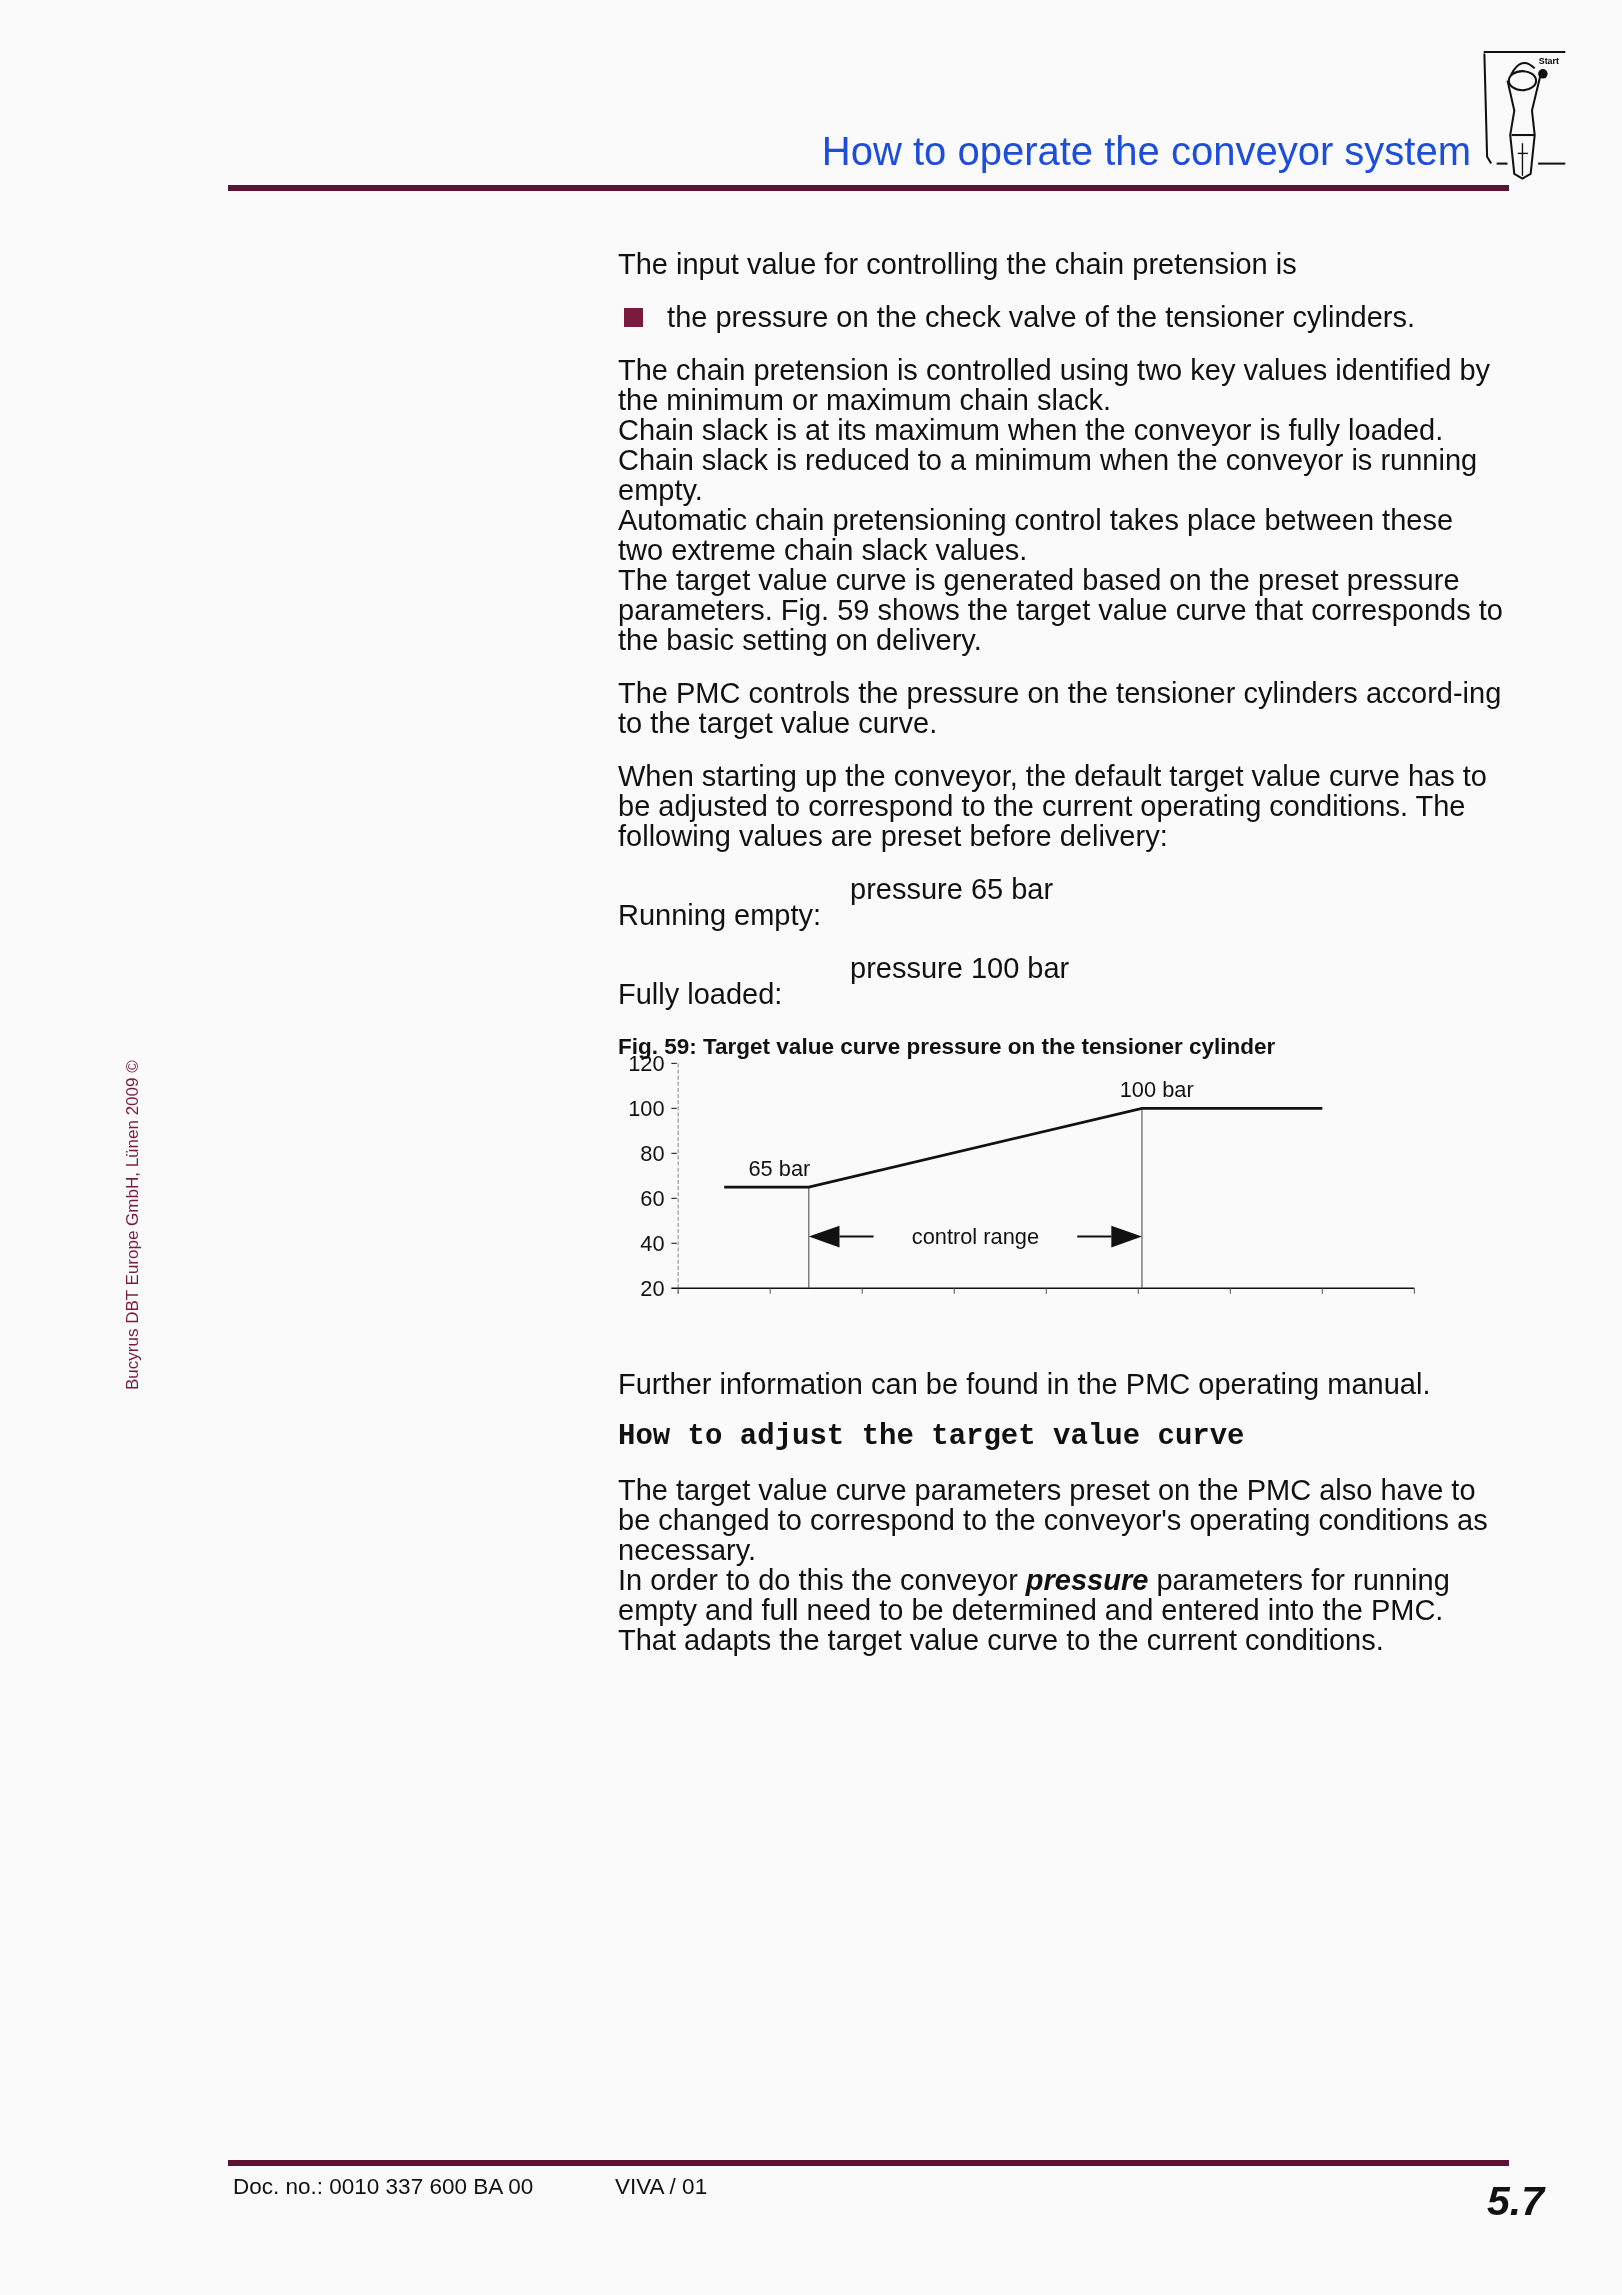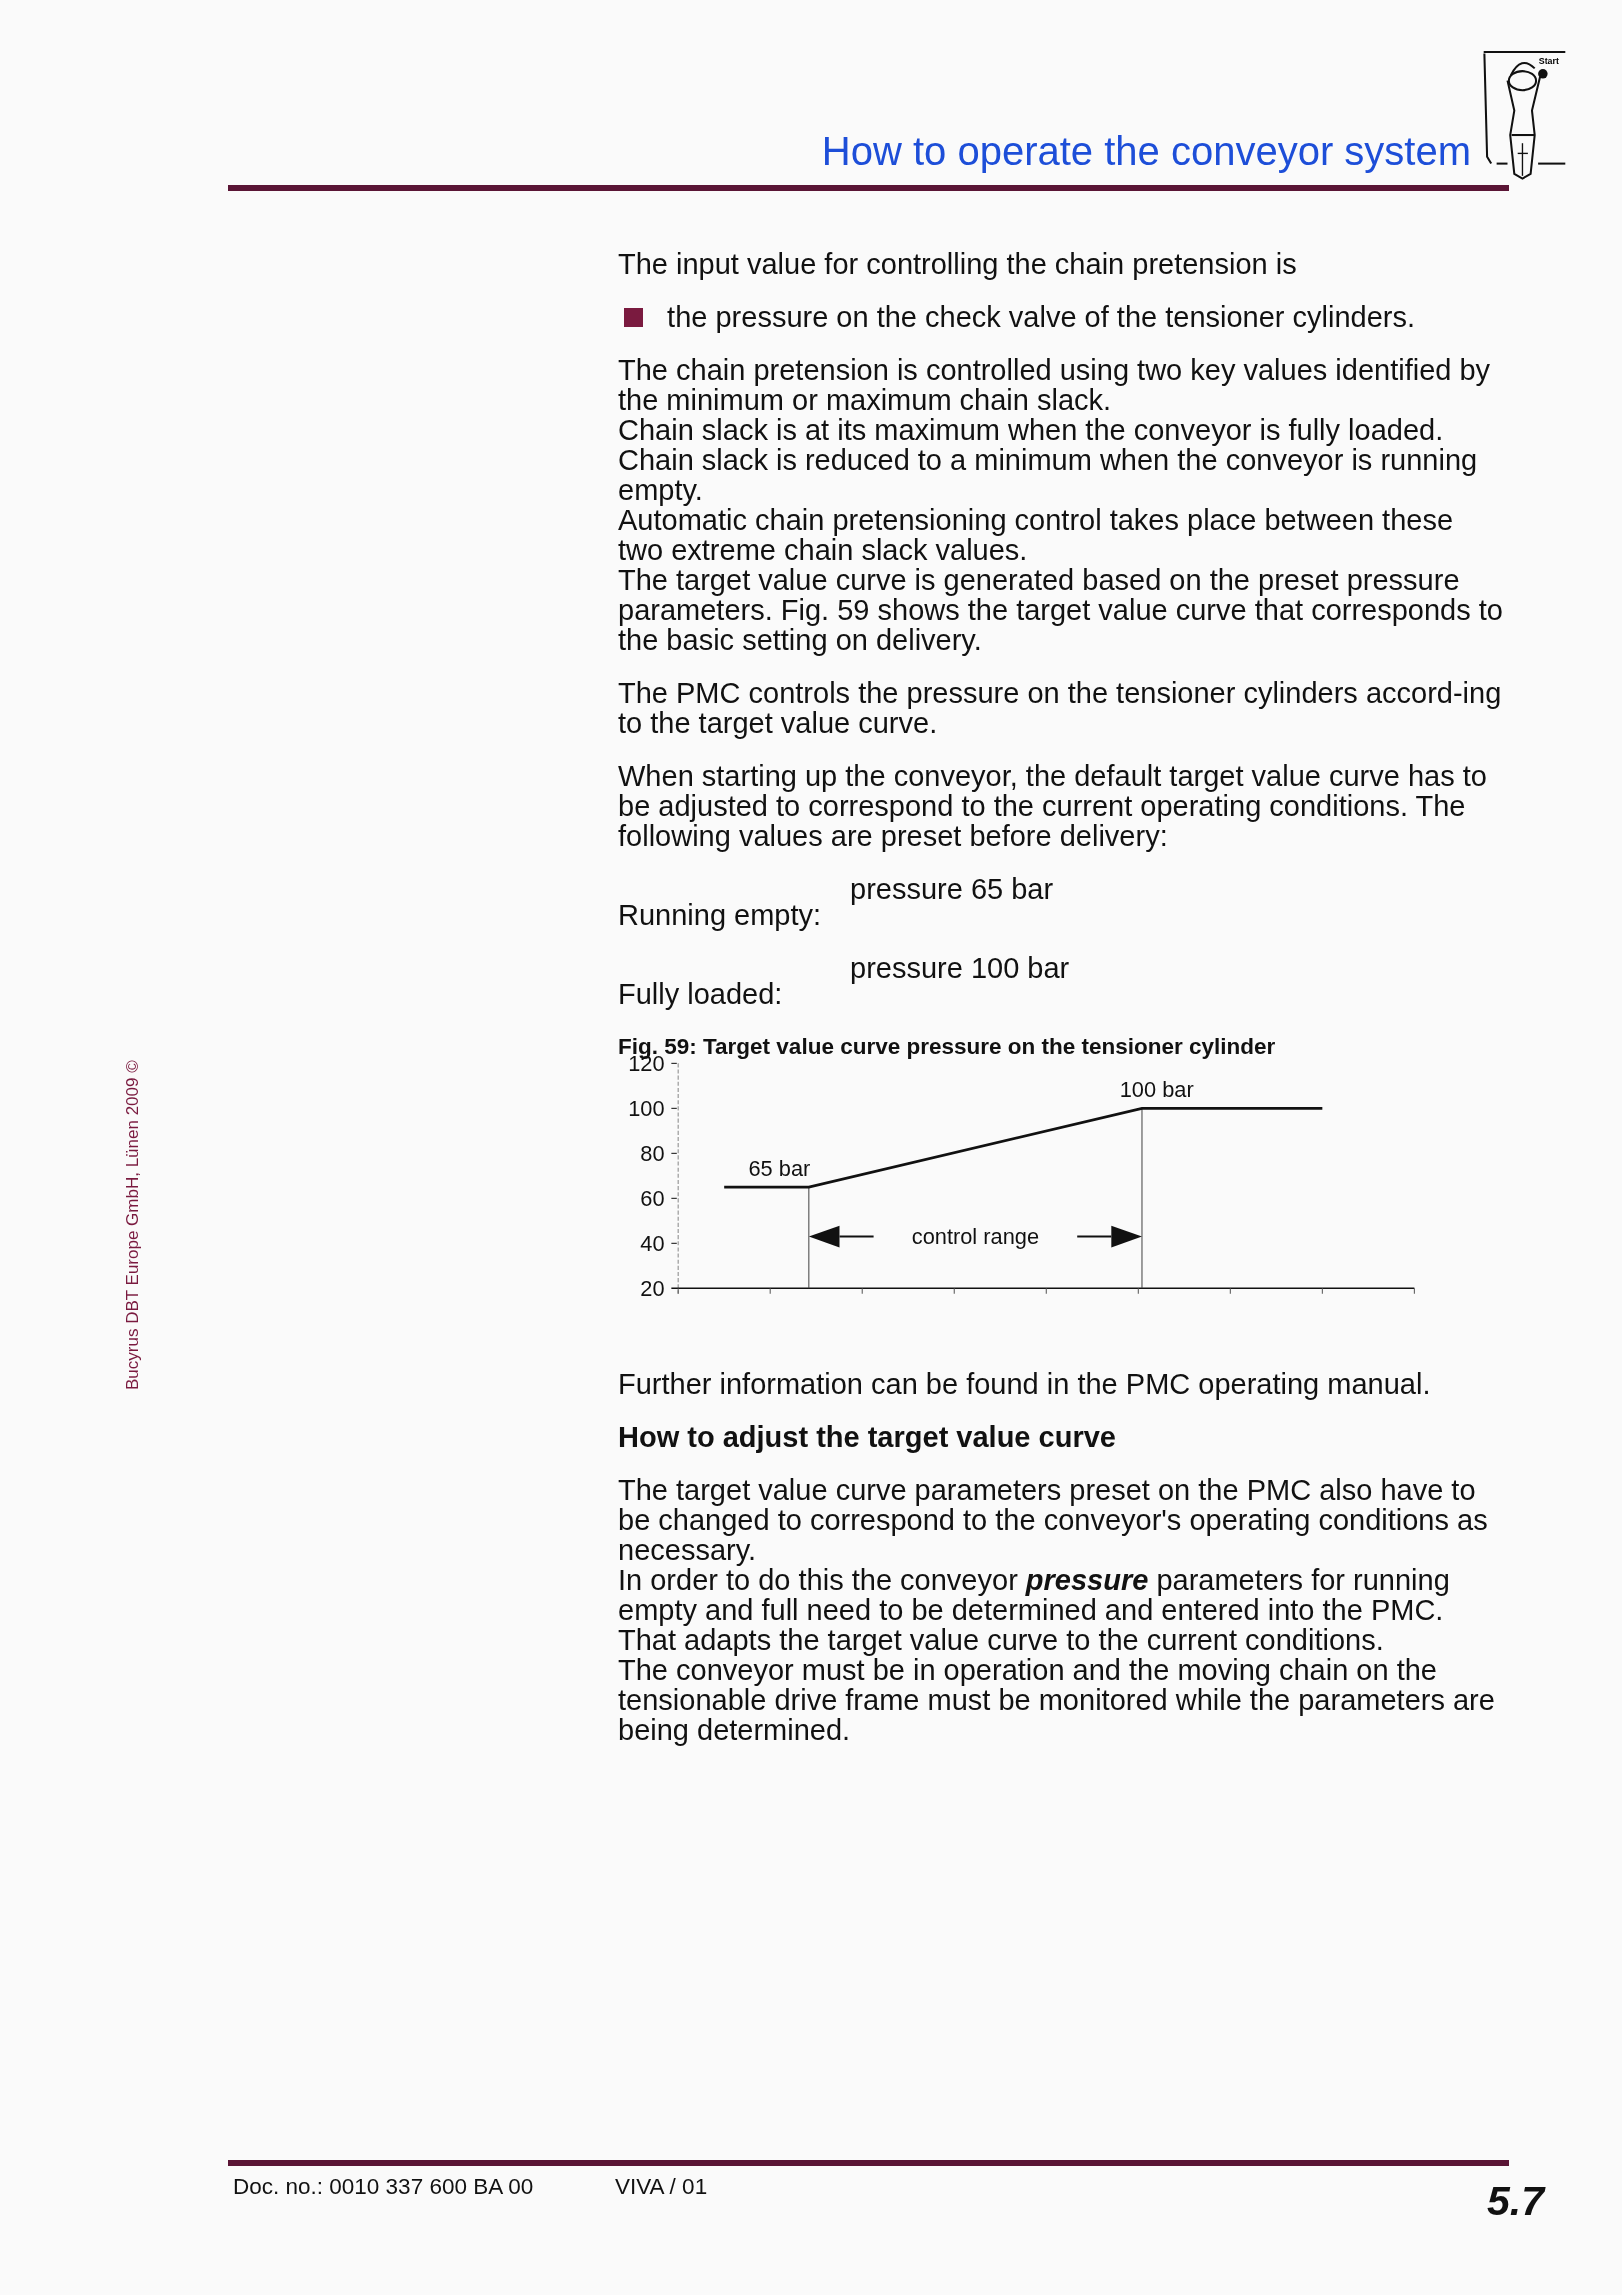--- a/index.html
+++ b/index.html
@@ -19,21 +19,21 @@
     left: 123px; top: 1390px; transform-origin: 0 0; transform: rotate(-90deg);
     font-size: 17px; color: #7a1a3f; white-space: nowrap;
   }
   .content { left: 618px; top: 249px; width: 886px; font-size: 29px; line-height: 30px; }
   .content p { margin: 0 0 23px 0; }
   .bullet { display: flex; align-items: center; margin: 0 0 23px 0; }
   .bullet .sq { width: 19px; height: 19px; background: #7a1a3f; margin-left: 6.1px; margin-right: 24px; flex: none; }
   .kv { display: flex; margin: 0 0 23px 0; }
   .kv .k { width: 232px; flex: none; margin-top: 26px; }
   .caption { font-weight: bold; font-size: 22.5px; margin: 0 0 27px 0; }
-  .h2 { font-weight: bold; font-size: 29px; margin: 0 0 23px 0; }
+  .h2 { font-weight: bold; font-size: 29px; margin: 0 0 23px 0; font-family: Liberation Mono, monospace; }
   .chart-wrap { left: 610px; top: 1036px; width: 818px; height: 266px; }
   .chart-wrap svg { width: 818px; height: 266px; overflow: visible; }
   .lower { left: 618px; top: 1339px; width: 886px; font-size: 29px; line-height: 30px; }
   .lower p { margin: 0 0 23px 0; }
   .footer-doc { left: 233px; top: 2174px; font-size: 22.5px; }
   .footer-ver { left: 615px; top: 2174px; font-size: 22.5px; }
   .footer-page { right: 78px; top: 2178px; font-size: 41px; font-weight: bold; font-style: italic; }
 </style>
 </head>
 <body>
@@ -125,21 +125,20 @@
 <div class="abs lower">
   <p>
     <br>
     <span>Further information can be found in the PMC operating manual.</span>
   </p>
   <div class="h2">How to adjust the target value curve</div>
   <p>
     <span>The target value curve parameters preset on the PMC also have to be changed to correspond to the conveyor's operating conditions as necessary.</span><br>
     <span>In order to do this the conveyor </span><b><i>pressure</i></b><span> parameters for running empty and full need to be determined and entered into the PMC.</span><br>
     <span>That adapts the target value curve to the current conditions.</span><br>
-    <span>The conveyor must be in operation and the moving chain on the tensionable drive frame must be monitored while the parameters are being determined.</span>
   </p>
 </div>
 
 <div class="abs rule bottom"></div>
 <div class="abs footer-doc">Doc. no.: 0010 337 600 BA 00</div>
 <div class="abs footer-ver">VIVA / 01</div>
 <div class="abs footer-page">5.7</div>
 
 
 </body></html>

